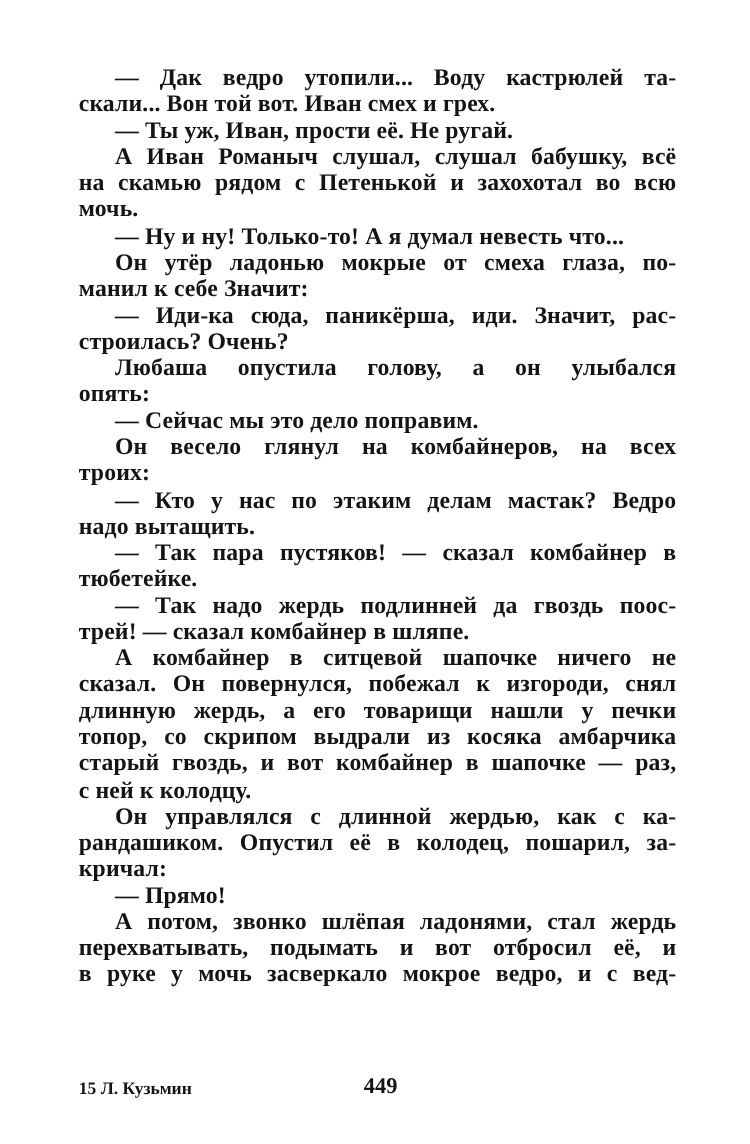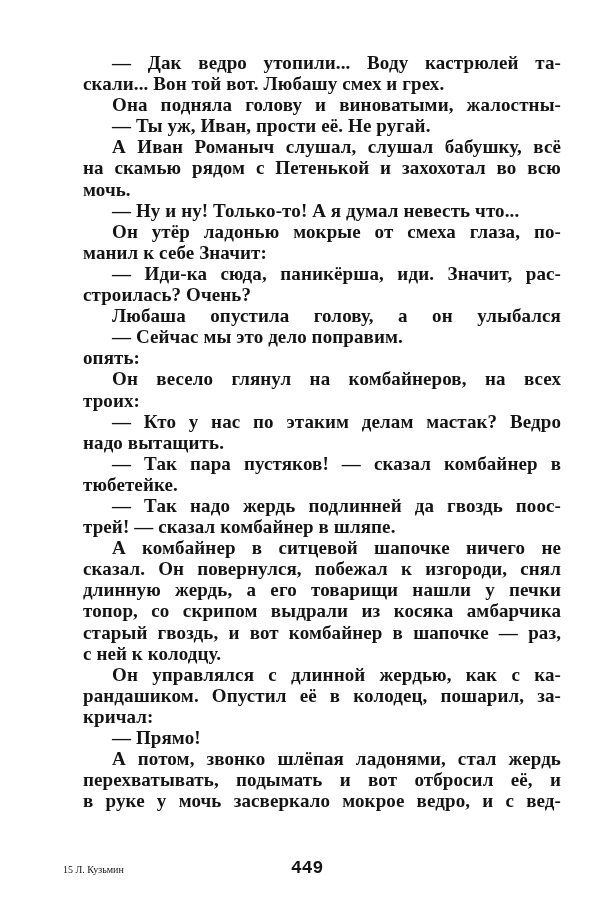--- a/index.html
+++ b/index.html
@@ -1,49 +1,48 @@
 <!DOCTYPE html>
 <html><head>
 <meta charset="utf-8">
 <style>
   html, body { margin: 0; padding: 0; background: #ffffff; }
   body { width: 600px; height: 915px; position: relative; overflow: hidden; }
   .page {
     position: absolute; left: 63px; top: 52px; width: 478px;
     font-family: "Liberation Serif", "DejaVu Serif", serif;
     font-size: 19px; line-height: 21.1px; color: #141414;
-    font-weight: bold; letter-spacing: 0.1px; margin-left: 20px;
+    font-weight: bold; letter-spacing: 0.1px;
   }
   .line { display: block; white-space: nowrap; text-align: justify; text-align-last: justify; height: 21.1px; }
   .line.last { text-align-last: left; }
   .line.indent { padding-left: 29px; }
   .footer { position: absolute; top: 858px; left: 63px; width: 478px; height: 24px;
     font-family: "Liberation Serif", "DejaVu Serif", serif; color: #141414; }
-  .sig { position: absolute; left: 0; top: 6px; font-size: 10px; font-weight: normal; }
-  .pagenum { position: absolute; left: 228px; top: 0; font-size: 18px; font-weight: bold; font-family: Liberation Mono, monospace; }
+  .sig { position: absolute; left: 0; top: 6px; font-size: 14px; font-weight: bold; }
+  .pagenum { position: absolute; left: 228px; top: 0; font-size: 18px; font-weight: bold; }
 </style>
 </head>
 <body>
 
 <div class="page" id="page-body">
     <span class="line indent">— Дак ведро утопили... Воду кастрюлей та-</span>
-    <span class="line last">скали... Вон той вот. Любашу смех и грех.</span>
-    <span class="line indent">Она подняла голову и виноватыми, жалостны-</span>
+    <span class="line last">скали... Вон той вот. Иван смех и грех.</span>
     <span class="line indent last">— Ты уж, Иван, прости её. Не ругай.</span>
     <span class="line indent">А Иван Романыч слушал, слушал бабушку, всё</span>
     <span class="line">на скамью рядом с Петенькой и захохотал во всю</span>
     <span class="line last">мочь.</span>
     <span class="line indent last">— Ну и ну! Только-то! А я думал невесть что...</span>
     <span class="line indent">Он утёр ладонью мокрые от смеха глаза, по-</span>
     <span class="line last">манил к себе Значит:</span>
     <span class="line indent">— Иди-ка сюда, паникёрша, иди. Значит, рас-</span>
     <span class="line last">строилась? Очень?</span>
     <span class="line indent">Любаша опустила голову, а он улыбался</span>
+    <span class="line last">опять:</span>
     <span class="line indent last">— Сейчас мы это дело поправим.</span>
-    <span class="line last">опять:</span>
     <span class="line indent">Он весело глянул на комбайнеров, на всех</span>
     <span class="line last">троих:</span>
     <span class="line indent">— Кто у нас по этаким делам мастак? Ведро</span>
     <span class="line last">надо вытащить.</span>
     <span class="line indent">— Так пара пустяков! — сказал комбайнер в</span>
     <span class="line last">тюбетейке.</span>
     <span class="line indent">— Так надо жердь подлинней да гвоздь поос-</span>
     <span class="line last">трей! — сказал комбайнер в шляпе.</span>
     <span class="line indent">А комбайнер в ситцевой шапочке ничего не</span>
     <span class="line">сказал. Он повернулся, побежал к изгороди, снял</span>

